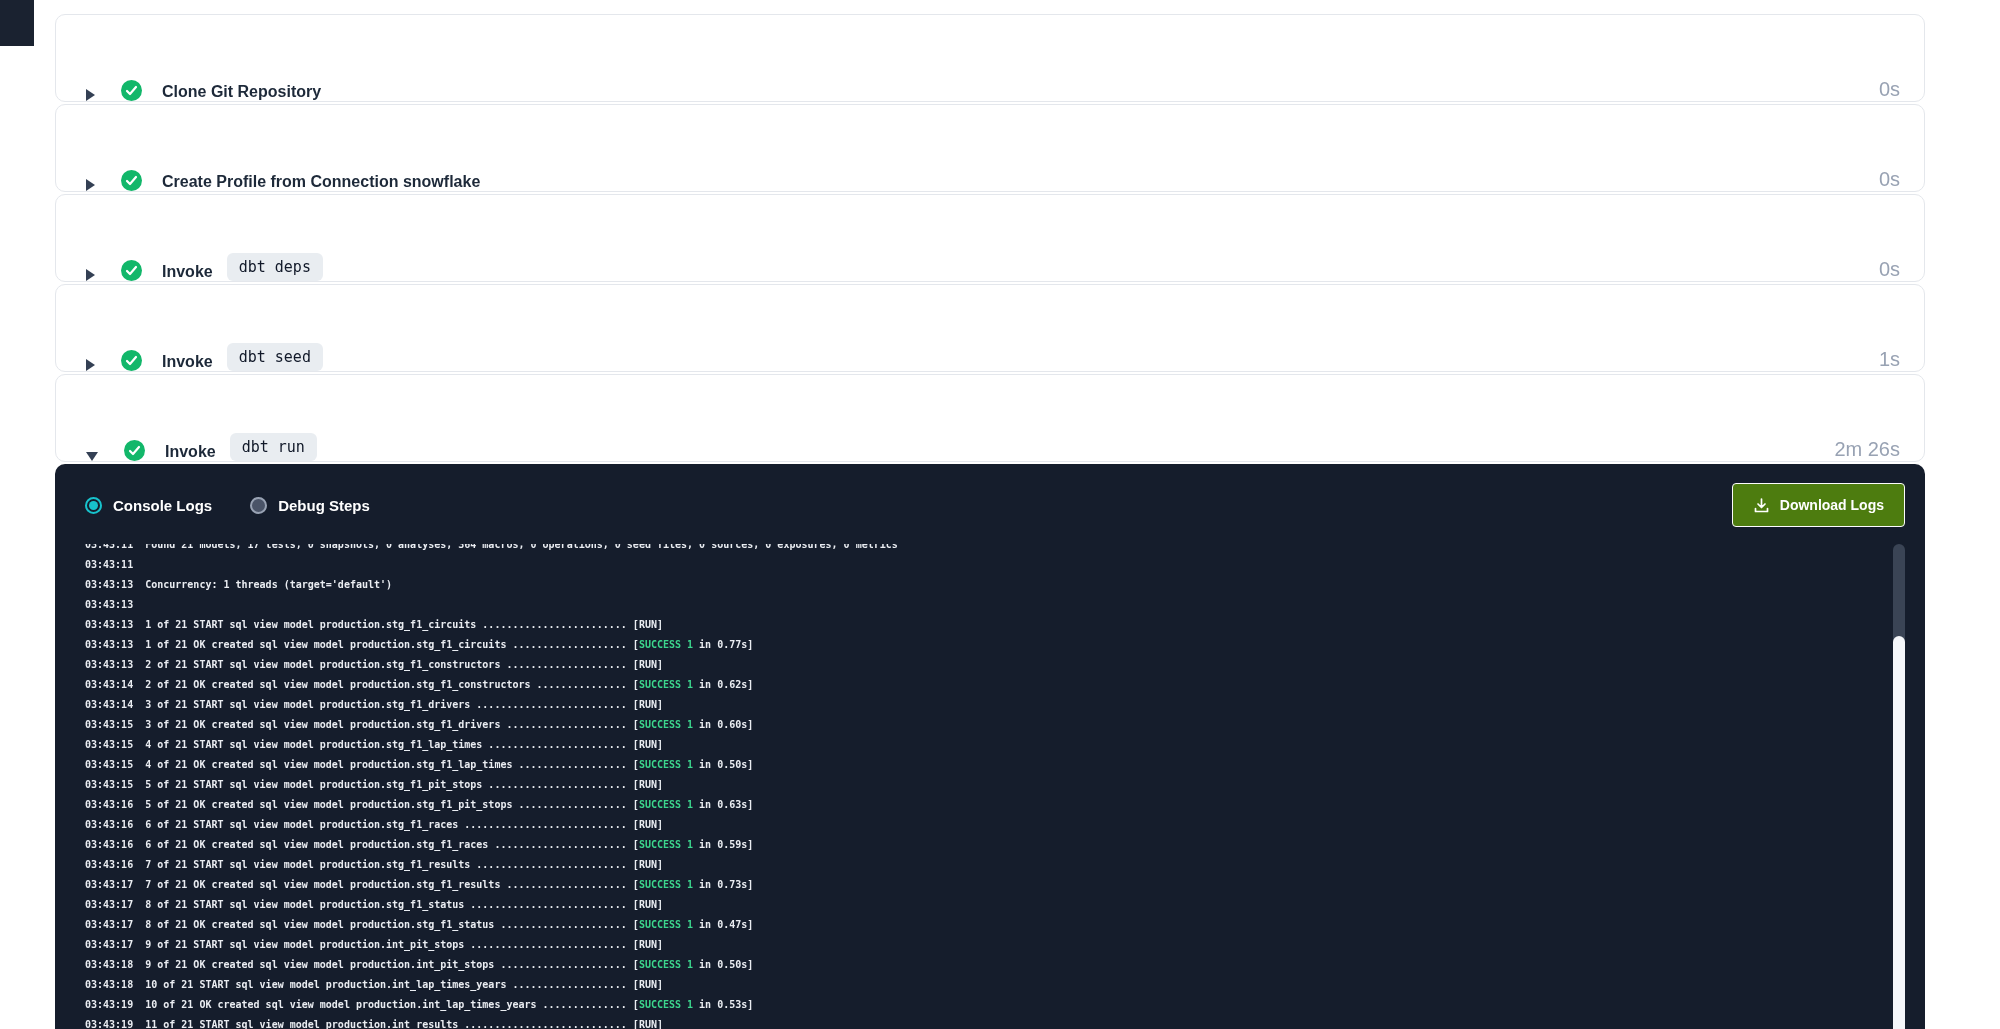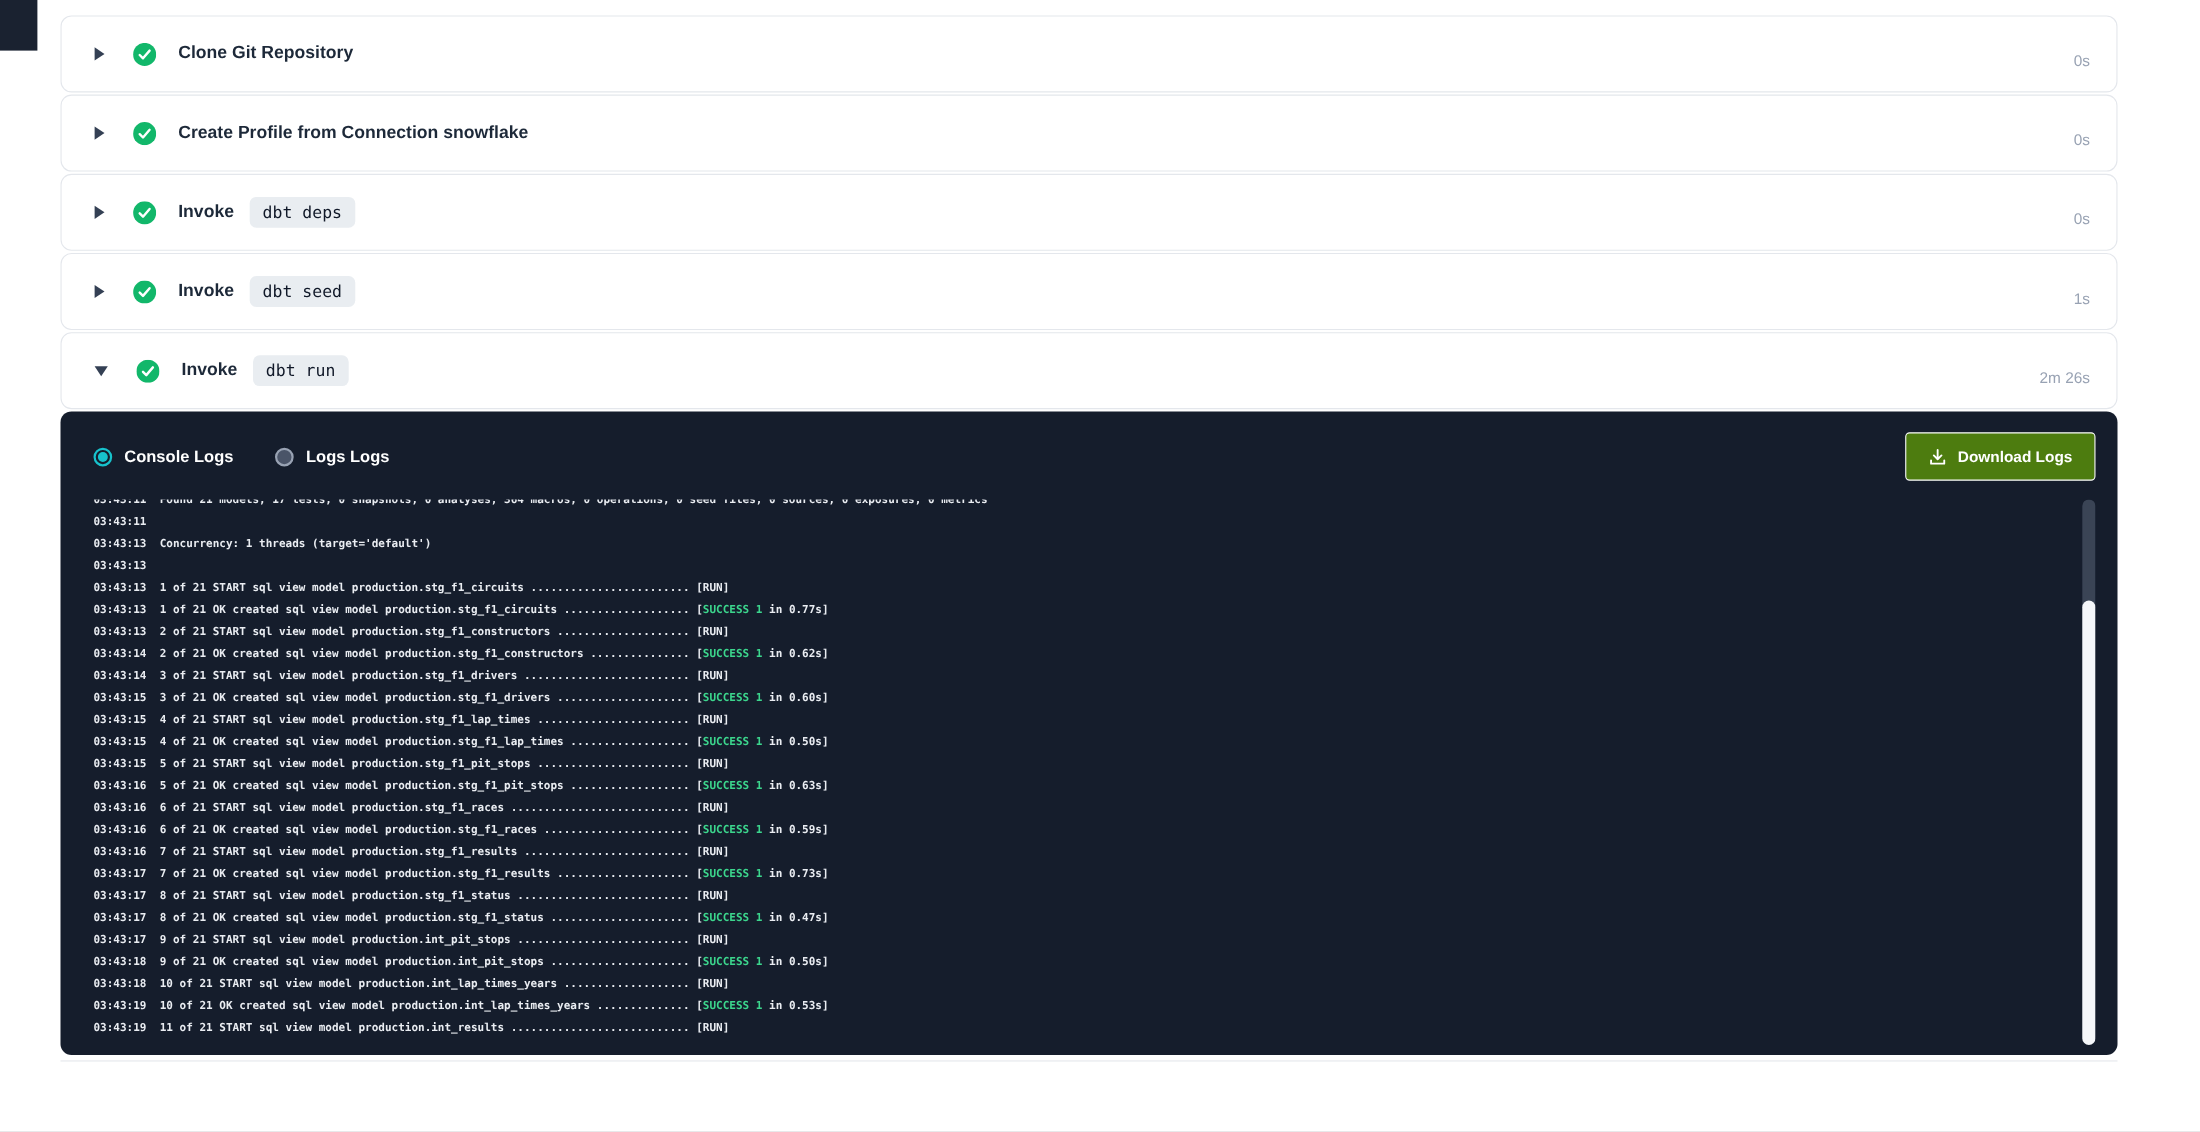--- a/index.html
+++ b/index.html
@@ -14,27 +14,27 @@
     position: absolute; left: 0; top: 0;
     width: 34px; height: 46px;
     background: #1A2230;
   }
   .page { margin: 0 55px; width: 1870px; padding-top: 14px; }
   .page-title {
     font-size: 21px; font-weight: 700; color: #101828;
     letter-spacing: 0.2px; margin-bottom: 37px;
   }
   .step-row {
-    height: 70px;
+    height: 88px;
     border: 1px solid #E4E7EC;
     border-radius: 10px;
     margin-bottom: 2px;
     background: #ffffff;
     display: flex;
-    align-items: center;
+    align-items: flex-end;
     padding: 0 24px 0 30px;
     cursor: pointer;
   }
   .caret { display: inline-block; margin-right: 26px; }
   .tri-r {
     width: 0; height: 0;
     border-top: 6px solid transparent;
     border-bottom: 6px solid transparent;
     border-left: 9px solid #344054;
   }
@@ -48,21 +48,21 @@
   .step-label { font-size: 16px; font-weight: 700; color: #1D2939; }
   .chip {
     margin-left: 14px;
     font-family: "DejaVu Sans Mono", monospace;
     font-size: 15px;
     color: #101828;
     background: #E9EDF1;
     padding: 5px 12px;
     border-radius: 6px;
   }
-  .duration { margin-left: auto; font-size: 14px; color: #98A2B3; margin-top: 11px; }
+  .duration { margin-left: auto; font-size: 20px; color: #98A2B3; margin-top: 11px; }
 
   .console {
     margin-top: 2px;
     background: #151D2C;
     border-radius: 10px;
     height: 585px;
     overflow: hidden;
   }
   .console-header {
     height: 74px;
@@ -179,21 +179,21 @@
     </div>
 
   <div class="console">
     <div class="console-header">
       <div class="tab">
         <span class="radio sel"></span>
         <span class="tab-label">Console Logs</span>
       </div>
       <div class="tab">
         <span class="radio unsel"></span>
-        <span class="tab-label">Logs Logs</span>
+        <span class="tab-label">Debug Steps</span>
       </div>
       <button class="dl">
         <svg width="17" height="17" viewBox="0 0 17 17">
           <path d="M8.5 2v8M5 7l3.5 3.5L12 7" stroke="#ffffff" stroke-width="1.7" fill="none" stroke-linecap="round" stroke-linejoin="round"></path>
           <path d="M2.5 11.5v3h12v-3" stroke="#ffffff" stroke-width="1.7" fill="none" stroke-linecap="round" stroke-linejoin="round"></path>
         </svg>
         <span>Download Logs</span>
       </button>
     </div>
     <div class="log-wrap">

